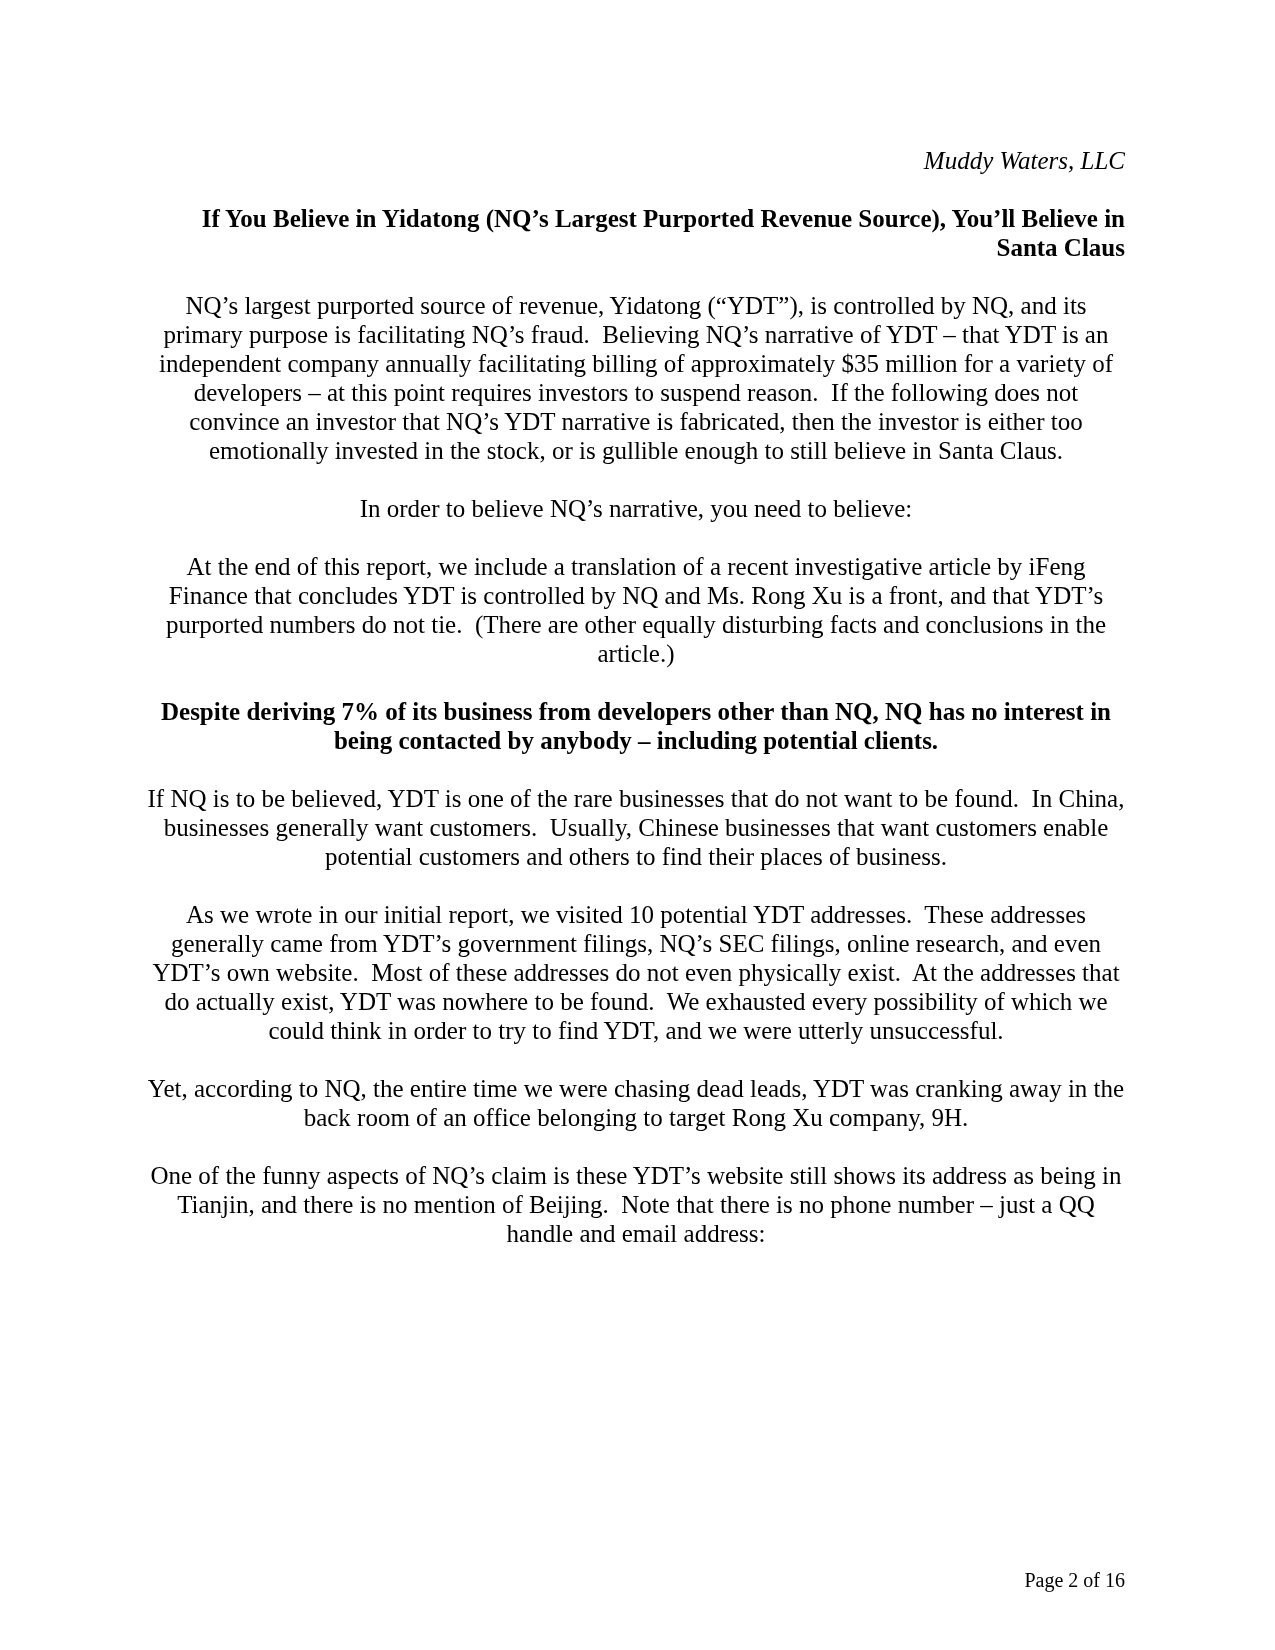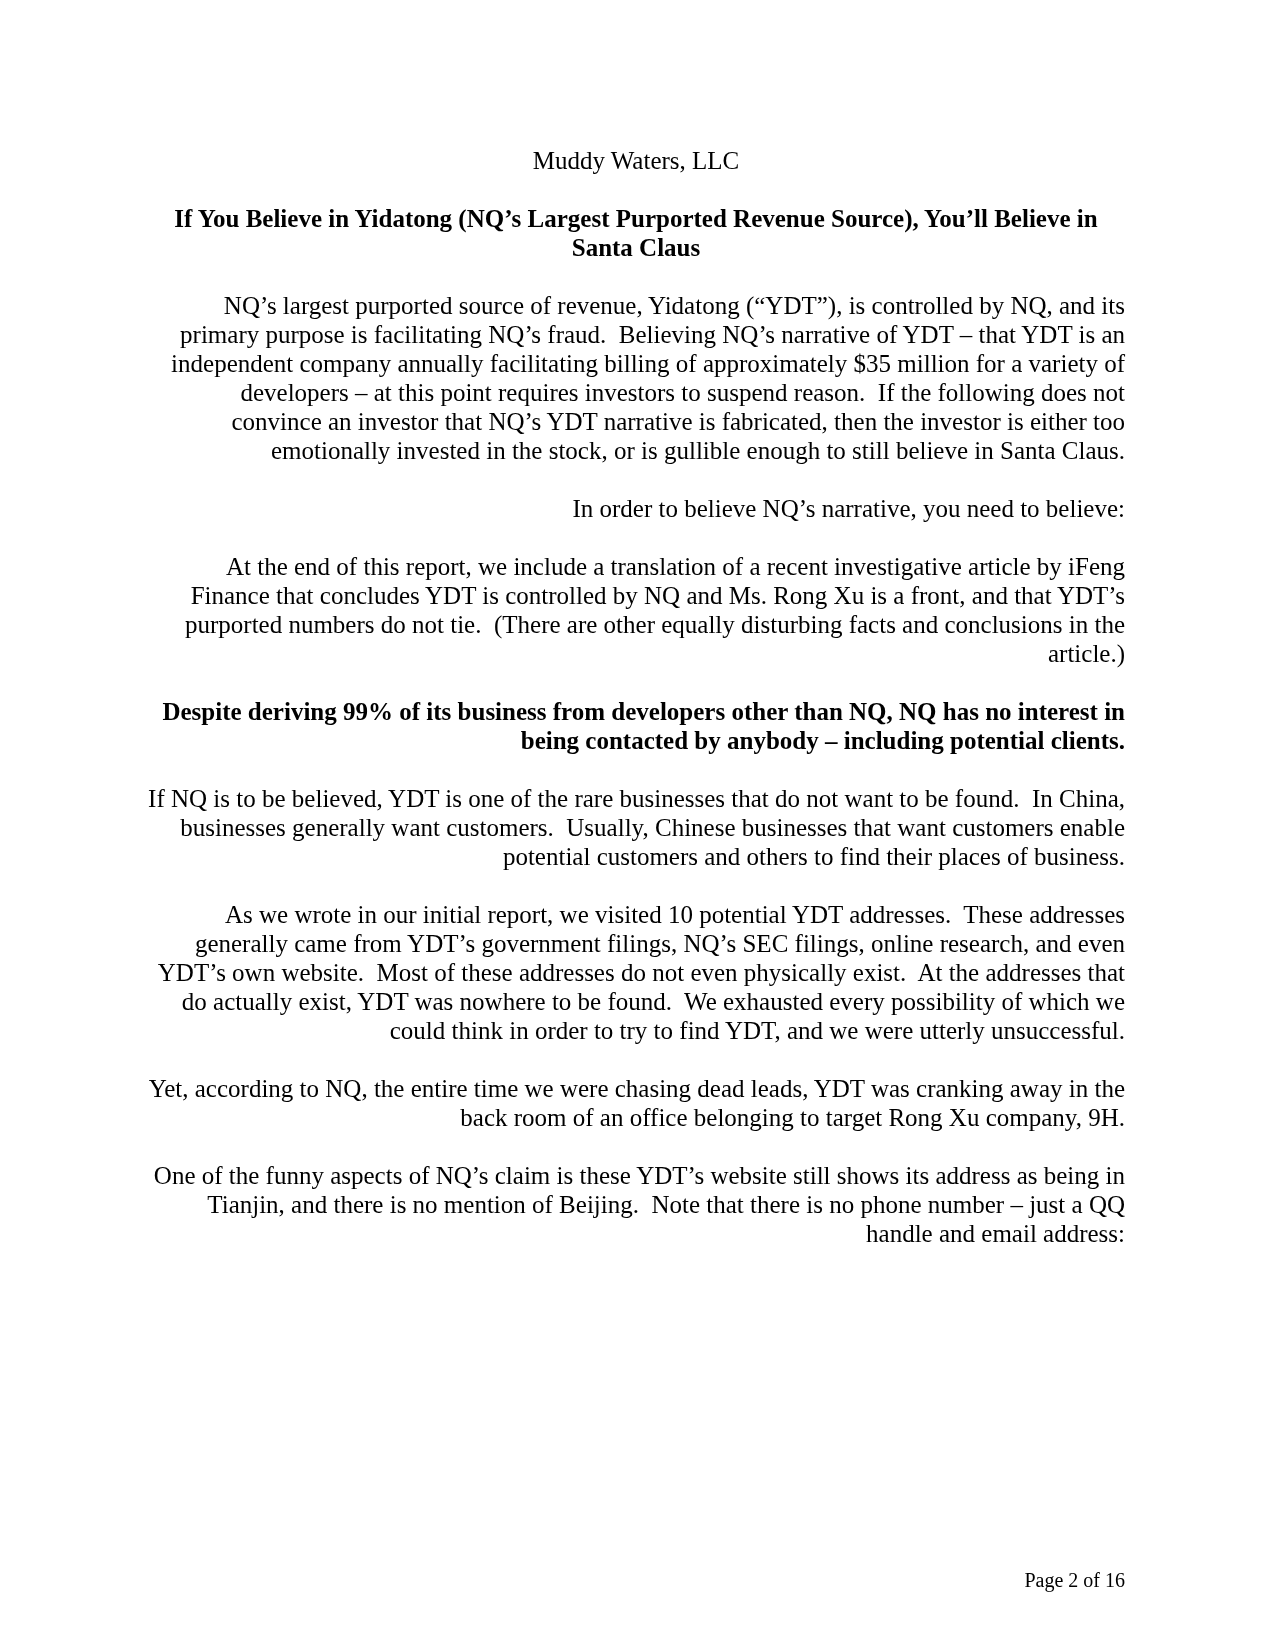--- a/index.html
+++ b/index.html
@@ -14,37 +14,38 @@
     background: #ffffff;
     color: #000000;
     font-family: "Liberation Serif", "DejaVu Serif", serif;
     font-size: 25px;
     line-height: 29px;
     box-sizing: border-box;
     padding: 146px 150px 0 147px;
     overflow: hidden;
   }
   .doc-header {
-    text-align: center;
+    text-align: right;
     margin: 0 0 29px 0;
+    font-style: italic;
   }
   .doc-header div {
     white-space: pre-wrap;
   }
   .doc-title {
     font-size: 25px;
     line-height: 29px;
     font-weight: bold;
-    text-align: center;
+    text-align: right;
     margin: 0 0 29px 0;
   }
   .body-para {
     margin: 0 0 29px 0;
     white-space: pre-wrap;
-    text-align: right;
+    text-align: center;
   }
   .body-para.bold {
     font-weight: bold;
   }
   .doc-footer {
     position: absolute;
     top: 1568px;
     right: 150px;
     font-size: 20px;
     line-height: 24px;
@@ -60,21 +61,21 @@
   </header>
 
   <h1 class="doc-title">If You Believe in Yidatong (NQ’s Largest Purported Revenue Source), You’ll Believe in Santa Claus</h1>
 
   <p class="body-para">NQ’s largest purported source of revenue, Yidatong (“YDT”), is controlled by NQ, and its primary purpose is facilitating NQ’s fraud.  Believing NQ’s narrative of YDT – that YDT is an independent company annually facilitating billing of approximately $35 million for a variety of developers – at this point requires investors to suspend reason.  If the following does not convince an investor that NQ’s YDT narrative is fabricated, then the investor is either too emotionally invested in the stock, or is gullible enough to still believe in Santa Claus.</p>
 
   <p class="body-para">In order to believe NQ’s narrative, you need to believe:</p>
 
   <p class="body-para">At the end of this report, we include a translation of a recent investigative article by iFeng Finance that concludes YDT is controlled by NQ and Ms. Rong Xu is a front, and that YDT’s purported numbers do not tie.  (There are other equally disturbing facts and conclusions in the article.)</p>
 
-  <p class="body-para bold">Despite deriving 99% of its business from developers other than NQ, NQ has no interest in being contacted by anybody – including potential clients.</p>
+  <p class="body-para bold">Despite deriving 7% of its business from developers other than NQ, NQ has no interest in being contacted by anybody – including potential clients.</p>
 
   <p class="body-para">If NQ is to be believed, YDT is one of the rare businesses that do not want to be found.  In China, businesses generally want customers.  Usually, Chinese businesses that want customers enable potential customers and others to find their places of business.</p>
 
   <p class="body-para">As we wrote in our initial report, we visited 10 potential YDT addresses.  These addresses generally came from YDT’s government filings, NQ’s SEC filings, online research, and even YDT’s own website.  Most of these addresses do not even physically exist.  At the addresses that do actually exist, YDT was nowhere to be found.  We exhausted every possibility of which we could think in order to try to find YDT, and we were utterly unsuccessful.</p>
 
   <p class="body-para">Yet, according to NQ, the entire time we were chasing dead leads, YDT was cranking away in the back room of an office belonging to target Rong Xu company, 9H.</p>
 
   <p class="body-para">One of the funny aspects of NQ’s claim is these YDT’s website still shows its address as being in Tianjin, and there is no mention of Beijing.  Note that there is no phone number – just a QQ handle and email address:</p>
 
   <footer class="doc-footer">Page 2 of 16</footer>

